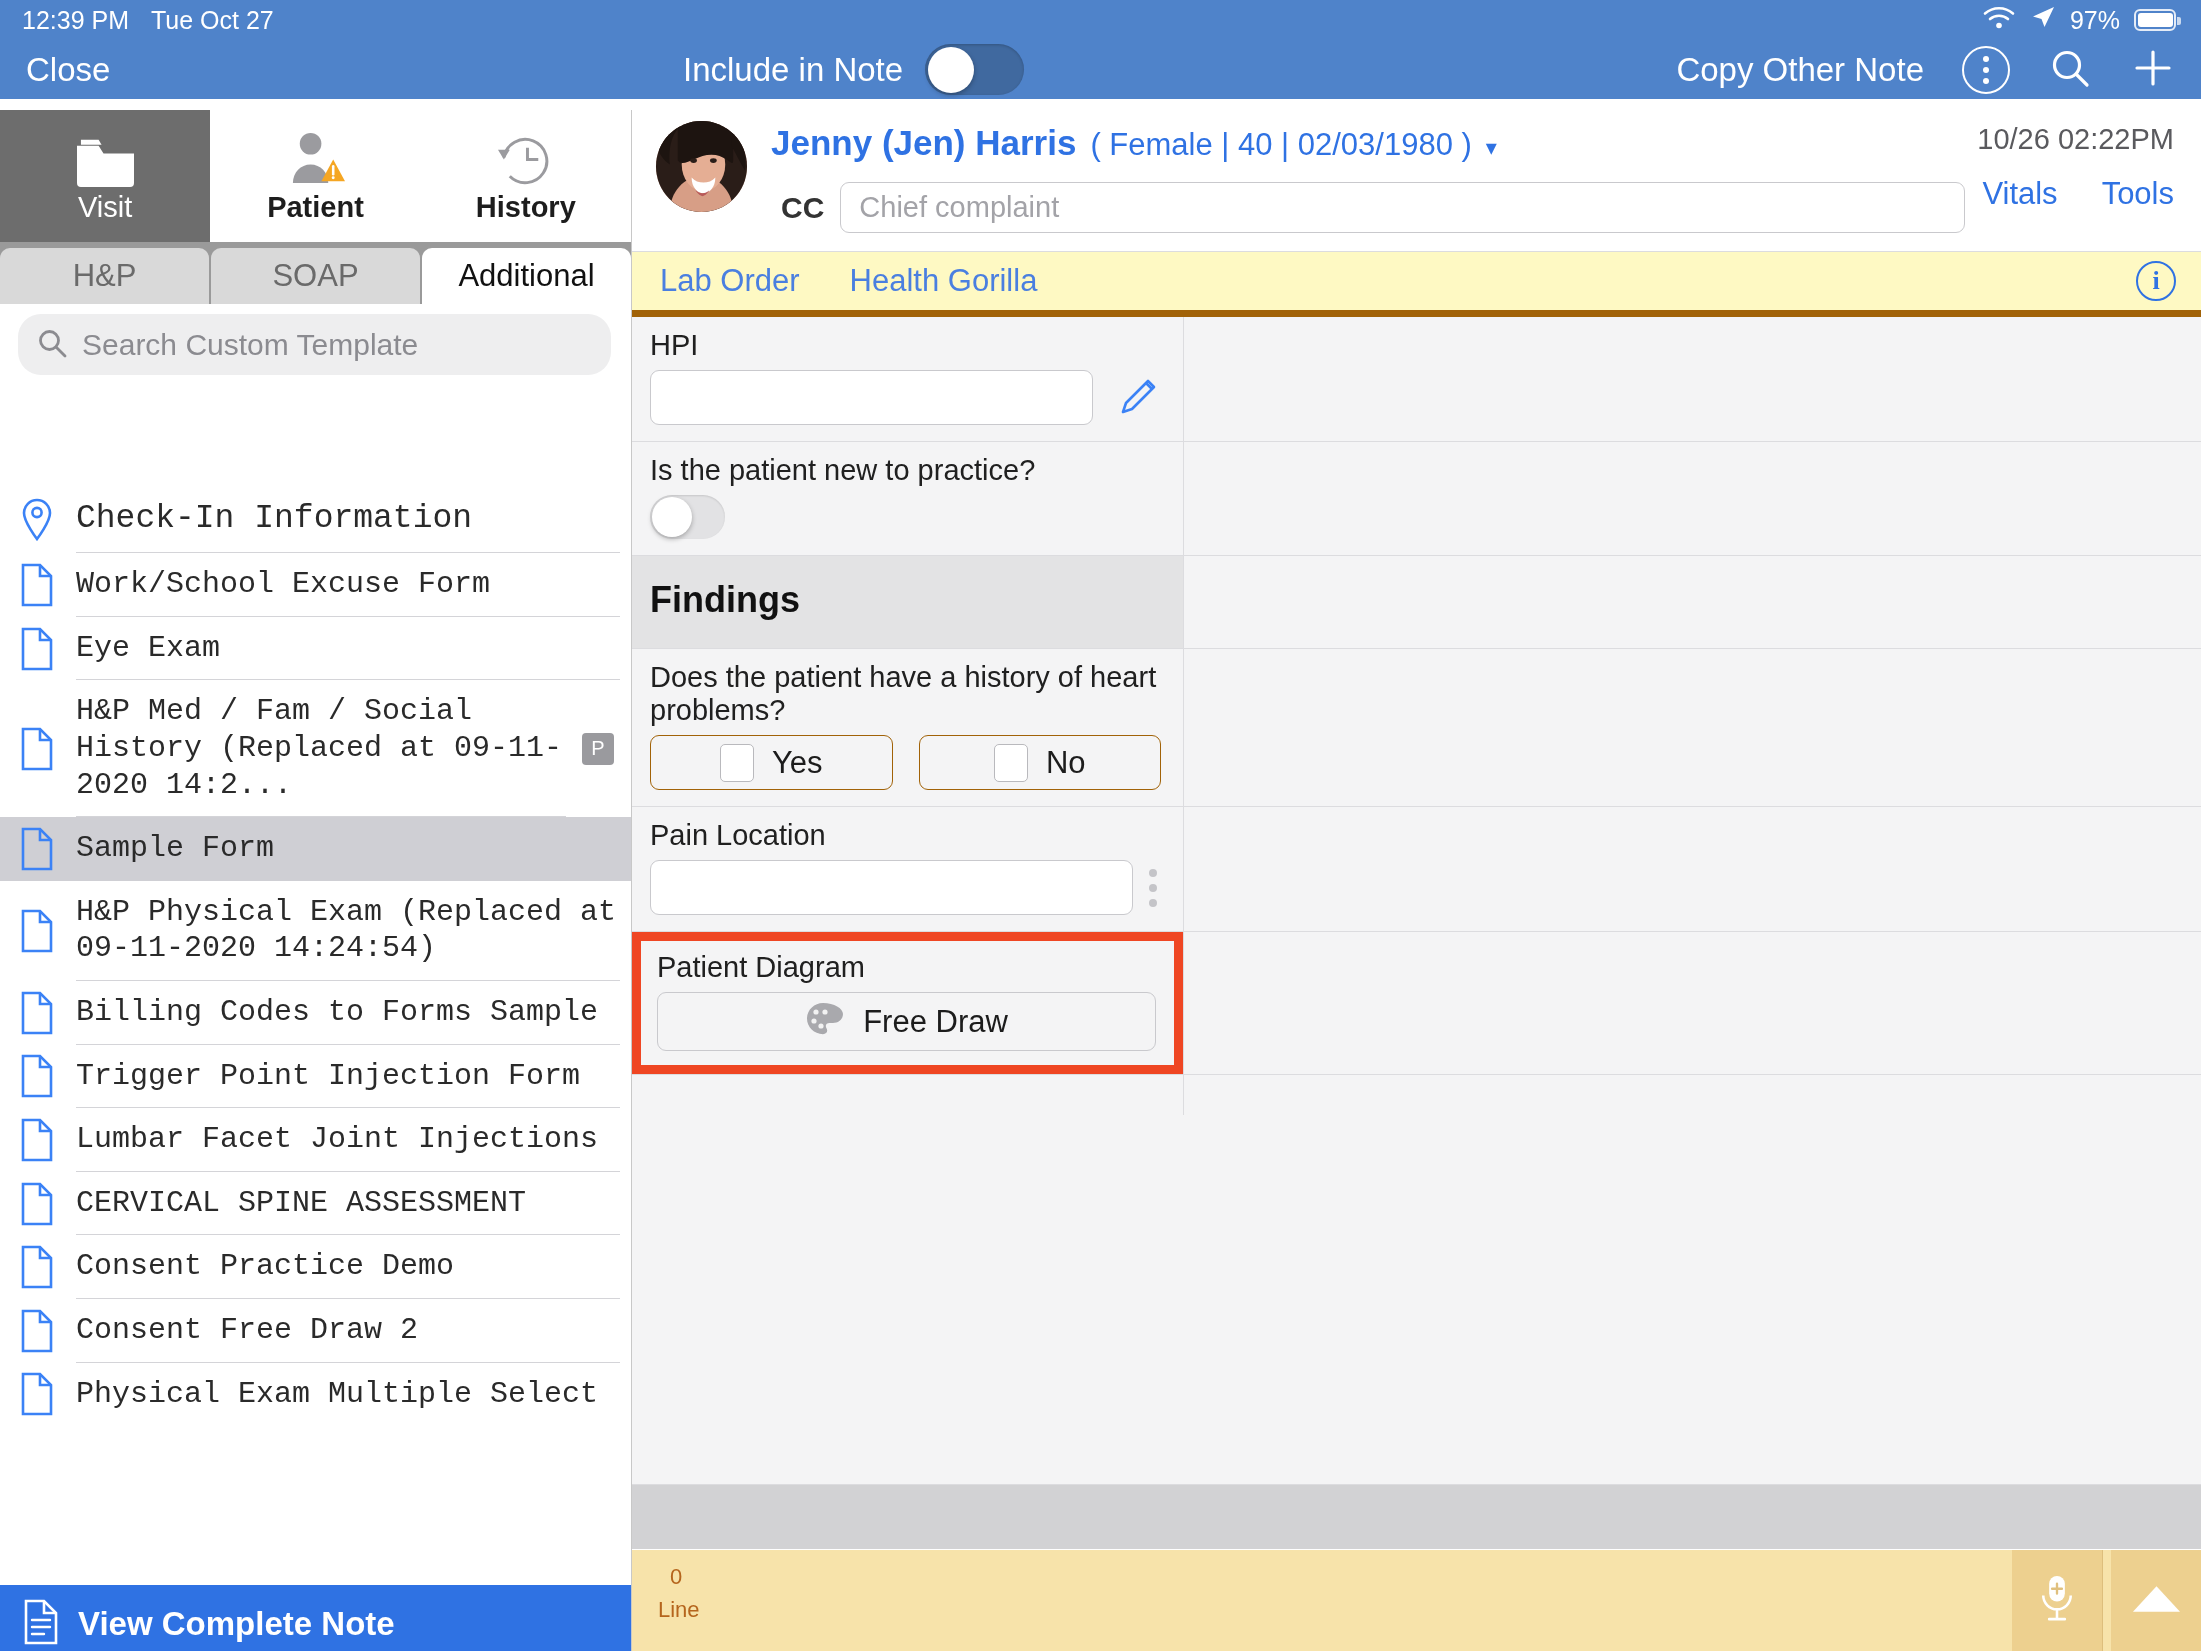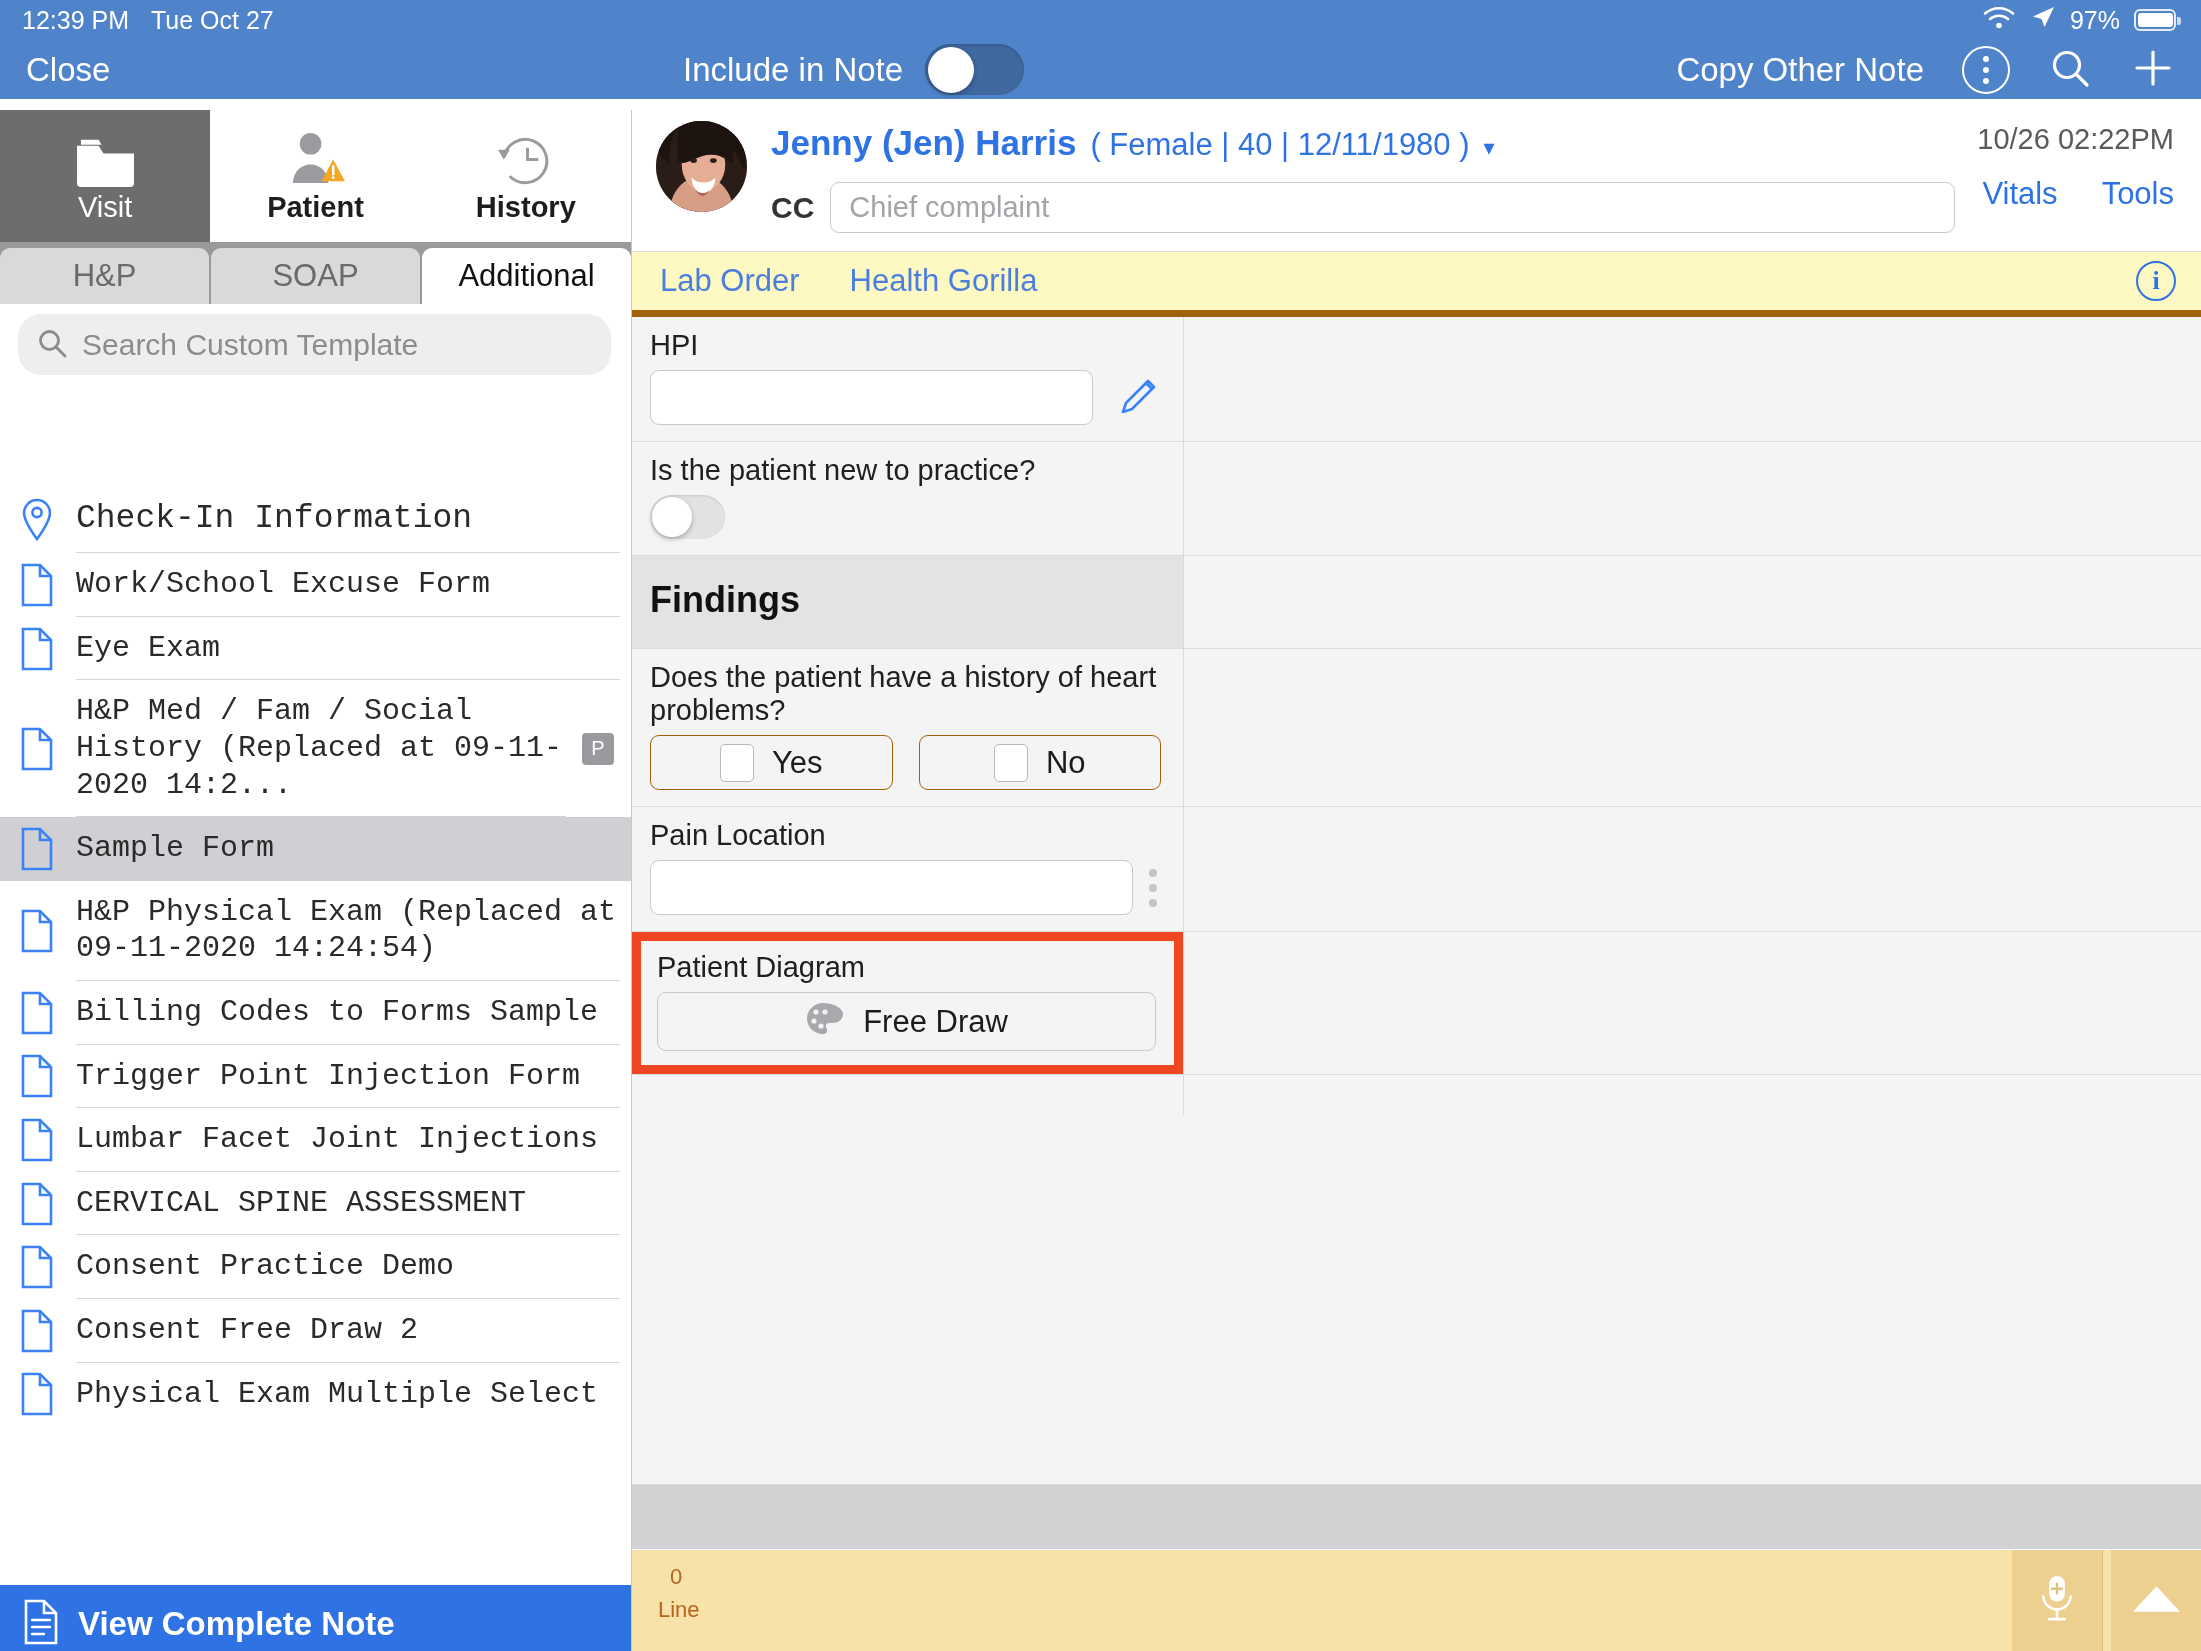--- a/index.html
+++ b/index.html
@@ -125,21 +125,21 @@
 
   .pt-header { height: 153px; background: #fff; position: relative; border-bottom: 1px solid #dcdcdf; }
   .avatar {
     position: absolute; left: 24px; top: 22px; width: 91px; height: 91px; border-radius: 50%;
     overflow: hidden; background: #c99a86;
   }
   .pt-name-row { position: absolute; left: 139px; top: 24px; display: flex; align-items: baseline; gap: 14px; }
   .pt-name { font-size: 35px; font-weight: bold; color: #2f72e3; }
   .pt-demo { font-size: 31px; color: #2f72e3; }
   .chev { font-size: 22px; color: #2f72e3; }
-  .cc-row { position: absolute; left: 139px; top: 83px; display: flex; align-items: center; gap: 16px; }
+  .cc-row { position: absolute; left: 149px; top: 83px; display: flex; align-items: center; gap: 16px; }
   .cc-label { font-size: 30px; font-weight: bold; color: #333; }
   .cc-input {
     width: 1125px; height: 51px; background: #fff; border: 1px solid #c9c9cd; border-radius: 9px;
     display: flex; align-items: center; padding: 0 18px; font-size: 29px; color: #a3a3a8;
   }
   .hdr-time { position: absolute; right: 28px; top: 24px; font-size: 29px; color: #5a5a5e; }
   .hdr-links { position: absolute; right: 28px; top: 77px; display: flex; gap: 44px; font-size: 31px; color: #2f72e3; }
 
   .lab-row {
     height: 65px; background: #fef9c3; border-bottom: 7px solid #a16207;
@@ -507,21 +507,21 @@
           <path d="M0 16C4 4 18 0 32 0 18 6 12 24 14 44 8 40 0 32 0 16z" fill="#1d1410"></path>
           <path d="M78 6c8 6 14 22 12 44-4-6-10-18-14-26z" fill="#1d1410"></path>
           <ellipse cx="38" cy="40" rx="3.4" ry="2.4" fill="#2a1d18"></ellipse>
           <ellipse cx="58" cy="40" rx="3.4" ry="2.4" fill="#2a1d18"></ellipse>
           <path d="M36 57c6 7 18 7 24 0 0 10-6 16-12 16s-12-6-12-16z" fill="#fff"></path>
           <path d="M40 70c4 4 10 4 14 0-2 4-6 6-7 6s-5-2-7-6z" fill="#b85a5a"></path>
         </svg>
       </div>
       <div class="pt-name-row">
         <span class="pt-name">Jenny (Jen) Harris</span>
-        <span class="pt-demo">( Female | 40 | 12/11/1980 )</span>
+        <span class="pt-demo">( Female | 40 | 02/03/1980 )</span>
         <span class="chev">▾</span>
       </div>
       <div class="cc-row">
         <span class="cc-label">CC</span>
         <div class="cc-input">
           <span>Chief complaint</span>
         </div>
       </div>
       <div class="hdr-time">10/26 02:22PM</div>
       <div class="hdr-links">

